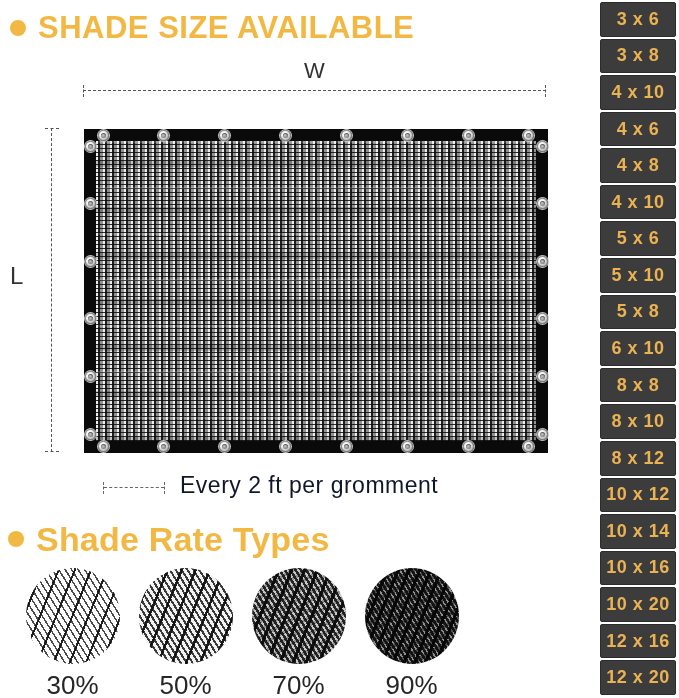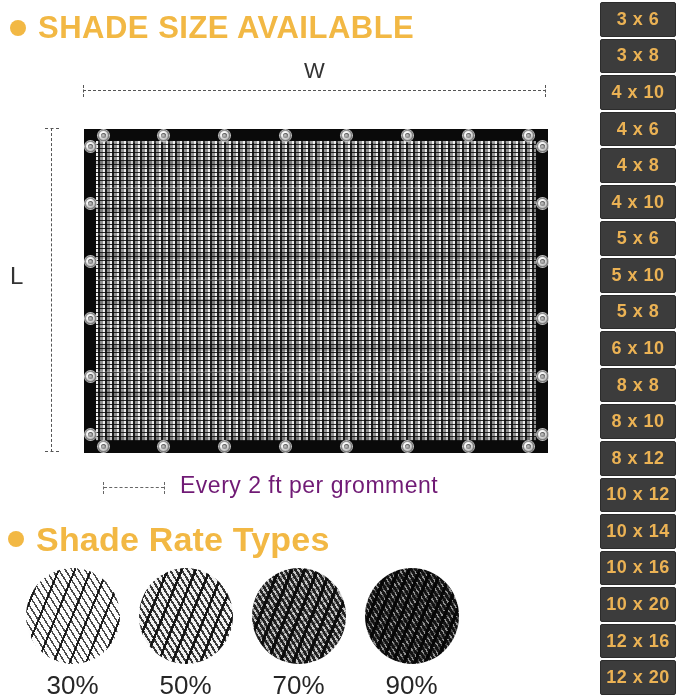--- a/index.html
+++ b/index.html
@@ -49,21 +49,21 @@
     background:radial-gradient(circle at 38% 32%, #ffffff 0%, #f2f2f2 30%, #c9c9c9 55%, #9a9a9a 100%);
     box-shadow:0 0 0 1px rgba(205,205,205,.95), inset 0 0 0 1px rgba(90,90,90,.6);}
   .grommet::after{content:"";position:absolute;left:3px;top:3px;right:3px;bottom:3px;border-radius:50%;
     background:radial-gradient(circle at 40% 35%, #cfcfcf 0%, #8f8f8f 60%, #6f6f6f 100%);
     box-shadow:inset 0 1px 1px rgba(0,0,0,.5);}
 
   
   .bracket{position:absolute;left:103px;top:482px;width:60px;height:12px;
     border-left:1px dashed #666;border-right:1px dashed #666;}
   .bracket::after{content:"";position:absolute;left:0;right:0;top:5px;border-top:1px dashed #666;}
-  .note-text{position:absolute;left:180px;top:472px;font-size:23px;color:#701a75;letter-spacing:.5px;}
+  .note-text{position:absolute;left:180px;top:472px;font-size:23px;color:#0f172a;letter-spacing:.5px;}
 
   
   .rates{position:absolute;left:16px;top:568px;display:flex;}
   .rate{margin:0;width:113px;display:flex;flex-direction:column;align-items:center;}
   .rate .circle{width:94px;height:96px;border-radius:50%;}
   .rate figcaption{margin-top:6px;font-size:26px;color:#262626;}
   .r30{background-color:#fdfdfd;background-image:
     repeating-linear-gradient(112deg, rgba(20,20,20,.95) 0 2px, rgba(0,0,0,0) 2px 15px),
     repeating-linear-gradient(58deg, rgba(30,30,30,.8) 0 1.5px, rgba(0,0,0,0) 1.5px 5.5px);}
   .r50{background-color:#f2f2f2;background-image:

